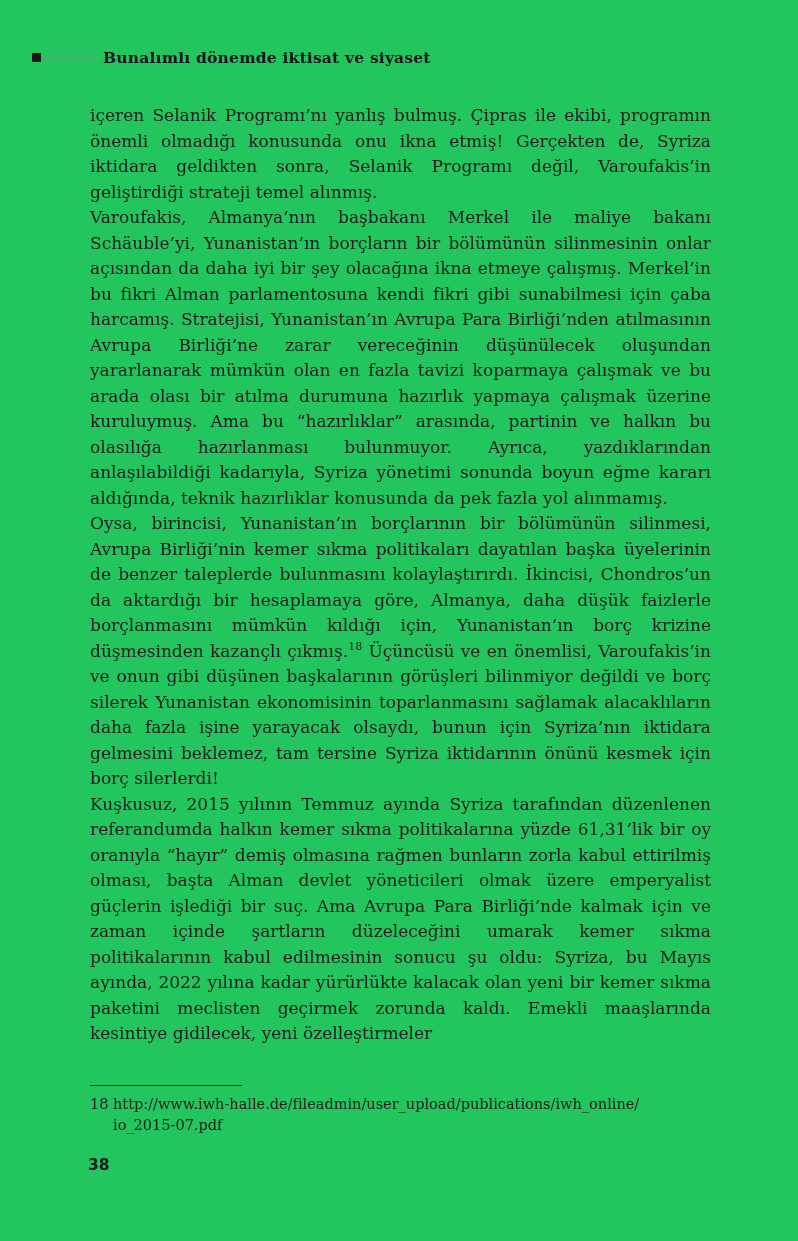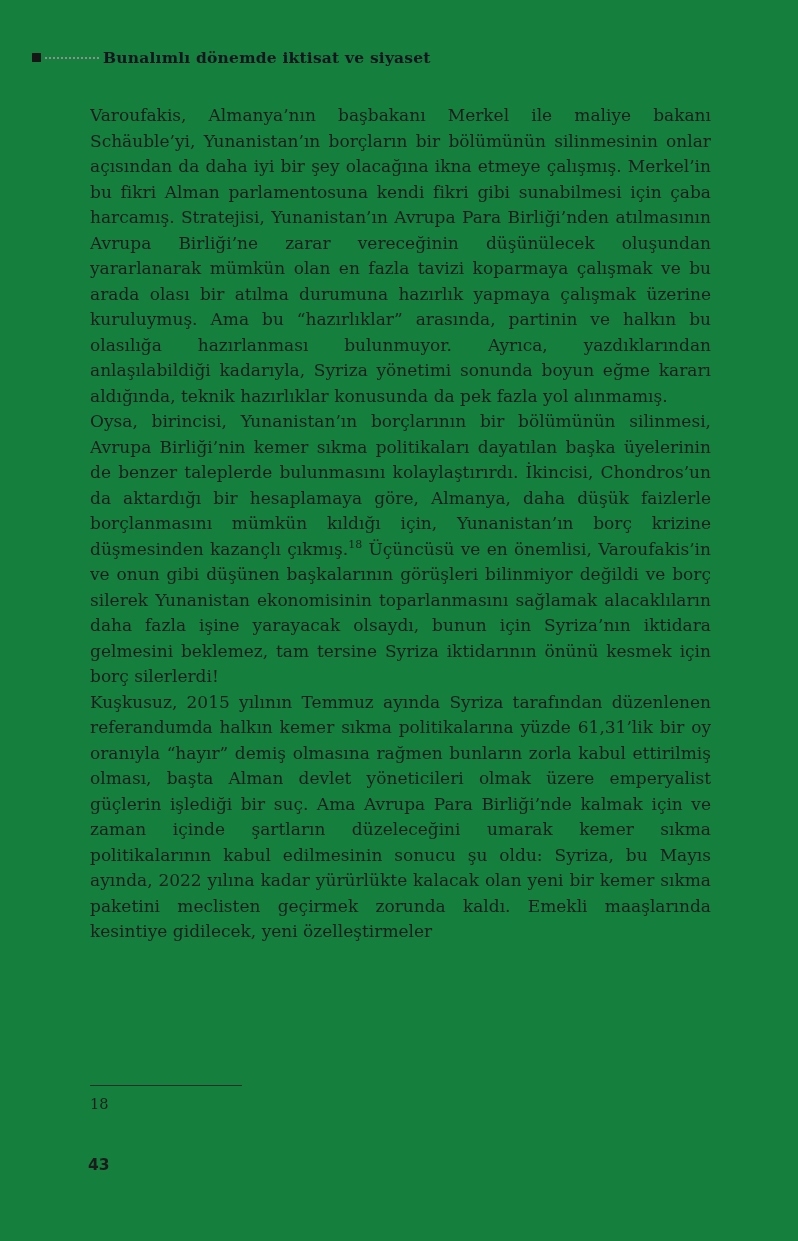--- a/index.html
+++ b/index.html
@@ -1,21 +1,21 @@
 <!DOCTYPE html>
 <html lang="tr"><head>
 <meta charset="utf-8">
 <style>
   * { margin: 0; padding: 0; box-sizing: border-box; }
   html, body { background: #ffffff; }
   .page {
     position: relative;
     width: 798px;
     height: 1241px;
-    background: #15803d;
+    background: #22c55e;
     font-family: "DejaVu Serif", "Liberation Serif", serif;
     color: #1d1d1d;
     overflow: hidden;
   }
   
   .running-head {
     position: absolute;
     top: 48px;
     left: 32px;
     display: flex;
@@ -99,26 +99,31 @@
 
 <div class="page">
 
   <header class="running-head">
     <span class="head-square"></span>
     <span class="head-dots"></span>
     <span class="head-title">Bunalımlı dönemde iktisat ve siyaset</span>
   </header>
 
   <main class="body-text">
+    <p>içeren Selanik Programı’nı yanlış bulmuş. Çipras ile ekibi, programın önemli olmadığı konusunda onu ikna etmiş! Gerçekten de, Syriza iktidara geldikten sonra, Selanik Programı değil, Varoufakis’in geliştirdiği strateji temel alınmış.</p>
     <p>Varoufakis, Almanya’nın başbakanı Merkel ile maliye bakanı Schäuble’yi, Yunanistan’ın borçların bir bölümünün silinmesinin onlar açısından da daha iyi bir şey olacağına ikna etmeye çalışmış. Merkel’in bu fikri Alman parlamentosuna kendi fikri gibi sunabilmesi için çaba harcamış. Stratejisi, Yunanistan’ın Avrupa Para Birliği’nden atılmasının Avrupa Birliği’ne zarar vereceğinin düşünülecek oluşundan yararlanarak mümkün olan en fazla tavizi koparmaya çalışmak ve bu arada olası bir atılma durumuna hazırlık yapmaya çalışmak üzerine kuruluymuş. Ama bu “hazırlıklar” arasında, partinin ve halkın bu olasılığa hazırlanması bulunmuyor. Ayrıca, yazdıklarından anlaşılabildiği kadarıyla, Syriza yönetimi sonunda boyun eğme kararı aldığında, teknik hazırlıklar konusunda da pek fazla yol alınmamış.</p>
     <p><span>Oysa, birincisi, Yunanistan’ın borçlarının bir bölümünün silinmesi, Avrupa Birliği’nin kemer sıkma politikaları dayatılan başka üyelerinin de benzer taleplerde bulunmasını kolaylaştırırdı. İkincisi, Chondros’un da aktardığı bir hesaplamaya göre, Almanya, daha düşük faizlerle borçlanmasını mümkün kıldığı için, Yunanistan’ın borç krizine düşmesinden kazançlı çıkmış.</span><sup>18</sup><span> Üçüncüsü ve en önemlisi, Varoufakis’in ve onun gibi düşünen başkalarının görüşleri bilinmiyor değildi ve borç silerek Yunanistan ekonomisinin toparlanmasını sağlamak alacaklıların daha fazla işine yarayacak olsaydı, bunun için Syriza’nın iktidara gelmesini beklemez, tam tersine Syriza iktidarının önünü kesmek için borç silerlerdi!</span></p>
     <p>Kuşkusuz, 2015 yılının Temmuz ayında Syriza tarafından düzenlenen referandumda halkın kemer sıkma politikalarına yüzde 61,31’lik bir oy oranıyla “hayır” demiş olmasına rağmen bunların zorla kabul ettirilmiş olması, başta Alman devlet yöneticileri olmak üzere emperyalist güçlerin işlediği bir suç. Ama Avrupa Para Birliği’nde kalmak için ve zaman içinde şartların düzeleceğini umarak kemer sıkma politikalarının kabul edilmesinin sonucu şu oldu: Syriza, bu Mayıs ayında, 2022 yılına kadar yürürlükte kalacak olan yeni bir kemer sıkma paketini meclisten geçirmek zorunda kaldı. Emekli maaşlarında kesintiye gidilecek, yeni özelleştirmeler</p>
   </main>
 
   <div class="footnote-rule"></div>
 
   <div class="footnote">
     <span class="fn-num">18</span>
+    <div class="fn-text">
+      <span class="fn-line">http://www.iwh-halle.de/fileadmin/user_upload/publications/iwh_online/</span>
+      <span class="fn-line">io_2015-07.pdf</span>
+    </div>
   </div>
 
-  <div class="page-number">43</div>
+  <div class="page-number">38</div>
 
 </div>
 
 </body></html>

